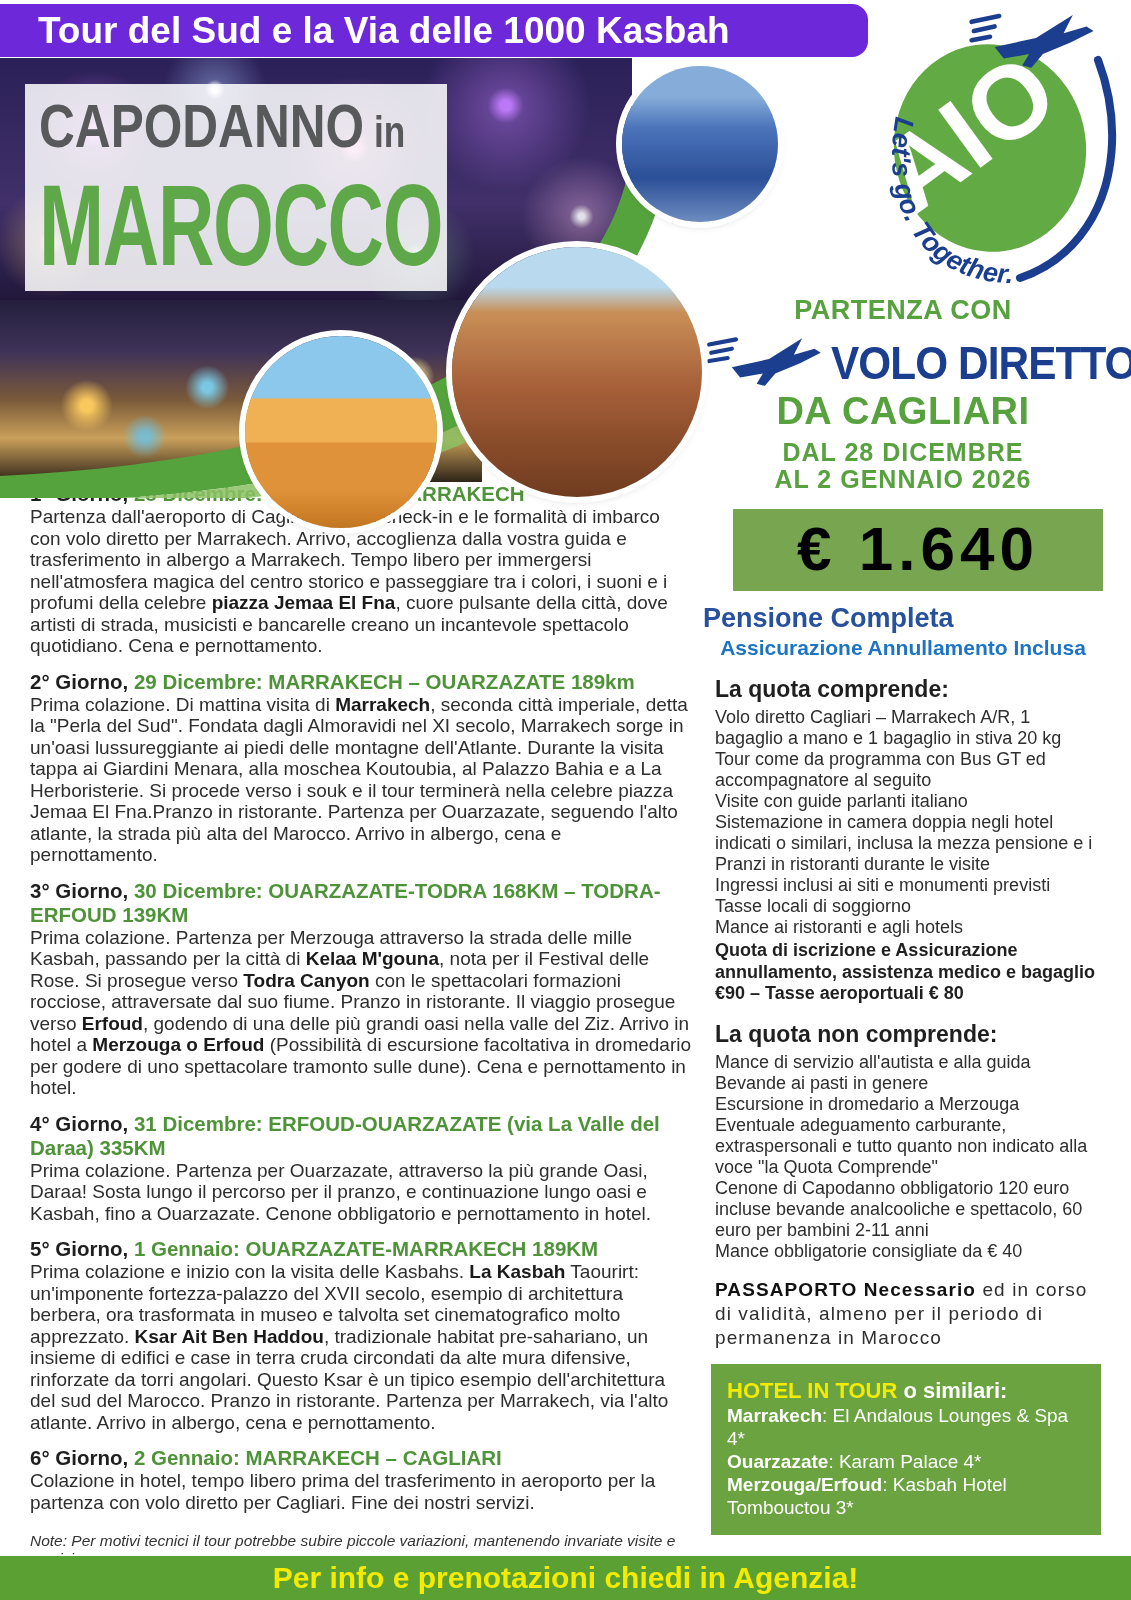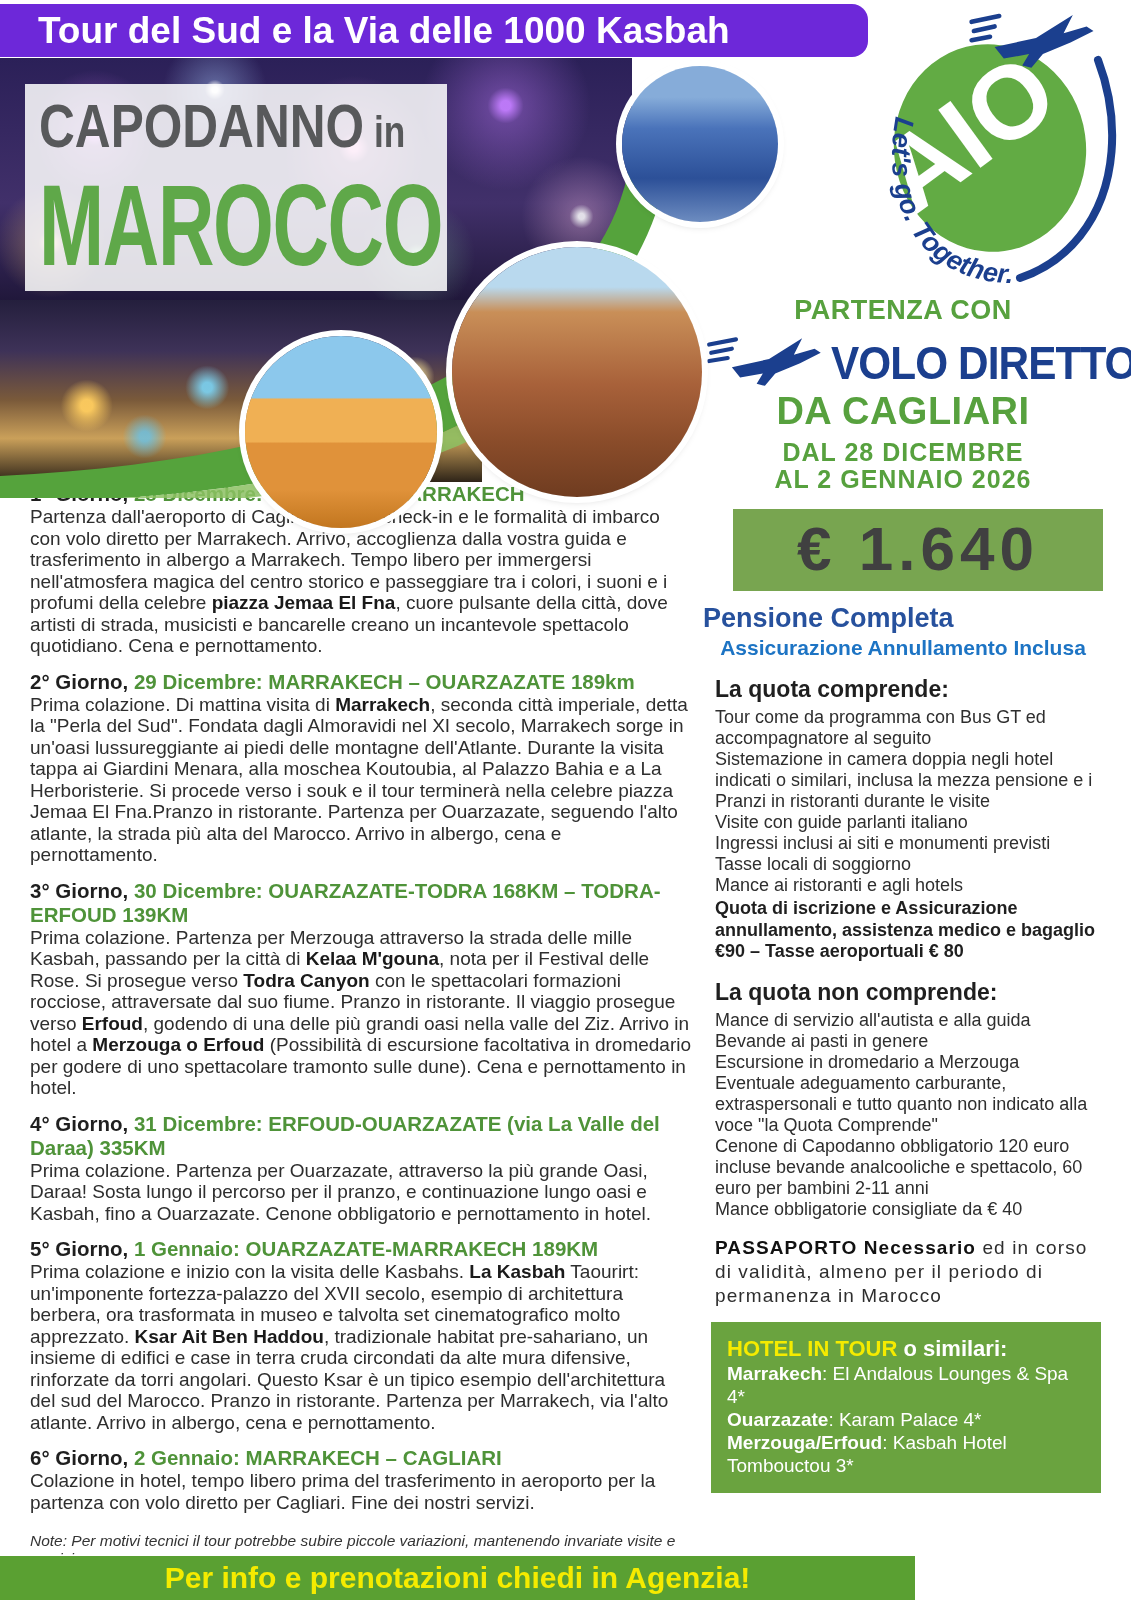--- a/index.html
+++ b/index.html
@@ -66,21 +66,21 @@
   .right-col { position:absolute; left:703px; top:295px; width:400px; }
   .partenza { text-align:center; color:#57a13e; font-weight:700; font-size:27px; letter-spacing:.5px; }
   .volo-row { display:flex; align-items:flex-end; justify-content:flex-start; margin-top:2px; }
   .volo-plane { flex:0 0 128px; }
   .volo-text { color:#1b3f8e; font-weight:700; font-size:46px; letter-spacing:-1px; white-space:nowrap;
     transform:scaleX(.92); transform-origin:left center; }
   .da-cagliari { text-align:center; color:#57a13e; font-weight:700; font-size:38px; margin-top:0px; letter-spacing:.5px; }
   .date-lines { text-align:center; color:#57a13e; font-weight:700; font-size:25px; line-height:27px; margin-top:6px; letter-spacing:1px; }
   .price-box {
     margin:16px 0 0 30px; width:370px; height:82px; background:#78a550;
-    color:#404040; font-weight:700; font-size:62px; text-align:center; line-height:80px; letter-spacing:5px;
+    color:#000000; font-weight:700; font-size:62px; text-align:center; line-height:80px; letter-spacing:5px;
   }
   .board { text-align:left; color:#27519d; font-weight:700; font-size:27px; margin-top:12px; }
   .insurance { text-align:center; color:#1d74c4; font-weight:700; font-size:21px; margin-top:2px; }
   .rc-section { padding-left:12px; margin-top:16px; }
   .rc-heading { font-size:23px; font-weight:700; color:#1f1f1f; margin-bottom:4px; }
   .rc-item { font-size:18px; line-height:21px; color:#2e2e2e; }
   .rc-bold-note { font-size:18px; line-height:21.5px; font-weight:700; color:#1f1f1f; margin-top:2px; }
   .passaporto { font-size:19px; line-height:24px; letter-spacing:1.1px; color:#2e2e2e; }
   .passaporto b { color:#111; }
   .hotel-box {
@@ -95,21 +95,21 @@
   .itinerary { position:absolute; left:30px; top:482px; width:664px; }
   .day-block { margin-bottom:13px; }
   .day-heading { font-size:20.5px; font-weight:700; line-height:24px; }
   .day-label { color:#1f1f1f; }
   .day-route { color:#4f9339; }
   .day-body { font-size:19px; line-height:21.5px; color:#2e2e2e; }
   .day-body b { color:#1a1a1a; }
   .note-line { position:absolute; left:30px; top:1532px; width:680px; font-style:italic; font-size:15.5px; color:#333; }
   
   .bottom-banner {
-    position:absolute; left:0; bottom:0; width:915px; height:44px; background:#5aa032;
+    position:absolute; left:0; bottom:0; width:1131px; height:44px; background:#5aa032;
     color:#f5eb00; font-weight:700; font-size:30px; text-align:center; line-height:44px;
   }
 </style>
 </head>
 <body>
 
 <div class="page">
 
   <div class="top-banner">Tour del Sud e la Via delle 1000 Kasbah</div>
 
@@ -159,23 +159,24 @@
     <div class="date-lines">
       <div>DAL 28 DICEMBRE</div>
       <div>AL 2 GENNAIO 2026</div>
     </div>
     <div class="price-box">€ 1.640</div>
     <div class="board">Pensione Completa</div>
     <div class="insurance">Assicurazione Annullamento Inclusa</div>
 
     <div class="rc-section">
       <div class="rc-heading">La quota comprende:</div>
+      <div class="rc-item">Volo diretto Cagliari – Marrakech A/R, 1 bagaglio a mano e 1 bagaglio in stiva 20 kg</div>
       <div class="rc-item">Tour come da programma con Bus GT ed accompagnatore al seguito</div>
+      <div class="rc-item">Visite con guide parlanti italiano</div>
       <div class="rc-item">Sistemazione in camera doppia negli hotel indicati o similari, inclusa la mezza pensione e i Pranzi in ristoranti durante le visite</div>
-      <div class="rc-item">Visite con guide parlanti italiano</div>
       <div class="rc-item">Ingressi inclusi ai siti e monumenti previsti</div>
       <div class="rc-item">Tasse locali di soggiorno</div>
       <div class="rc-item">Mance ai ristoranti e agli hotels</div>
       <div class="rc-bold-note">Quota di iscrizione e Assicurazione annullamento, assistenza medico e bagaglio €90 – Tasse aeroportuali € 80</div>
     </div>
 
     <div class="rc-section">
       <div class="rc-heading">La quota non comprende:</div>
       <div class="rc-item">Mance di servizio all'autista e alla guida</div>
       <div class="rc-item">Bevande ai pasti in genere</div>

